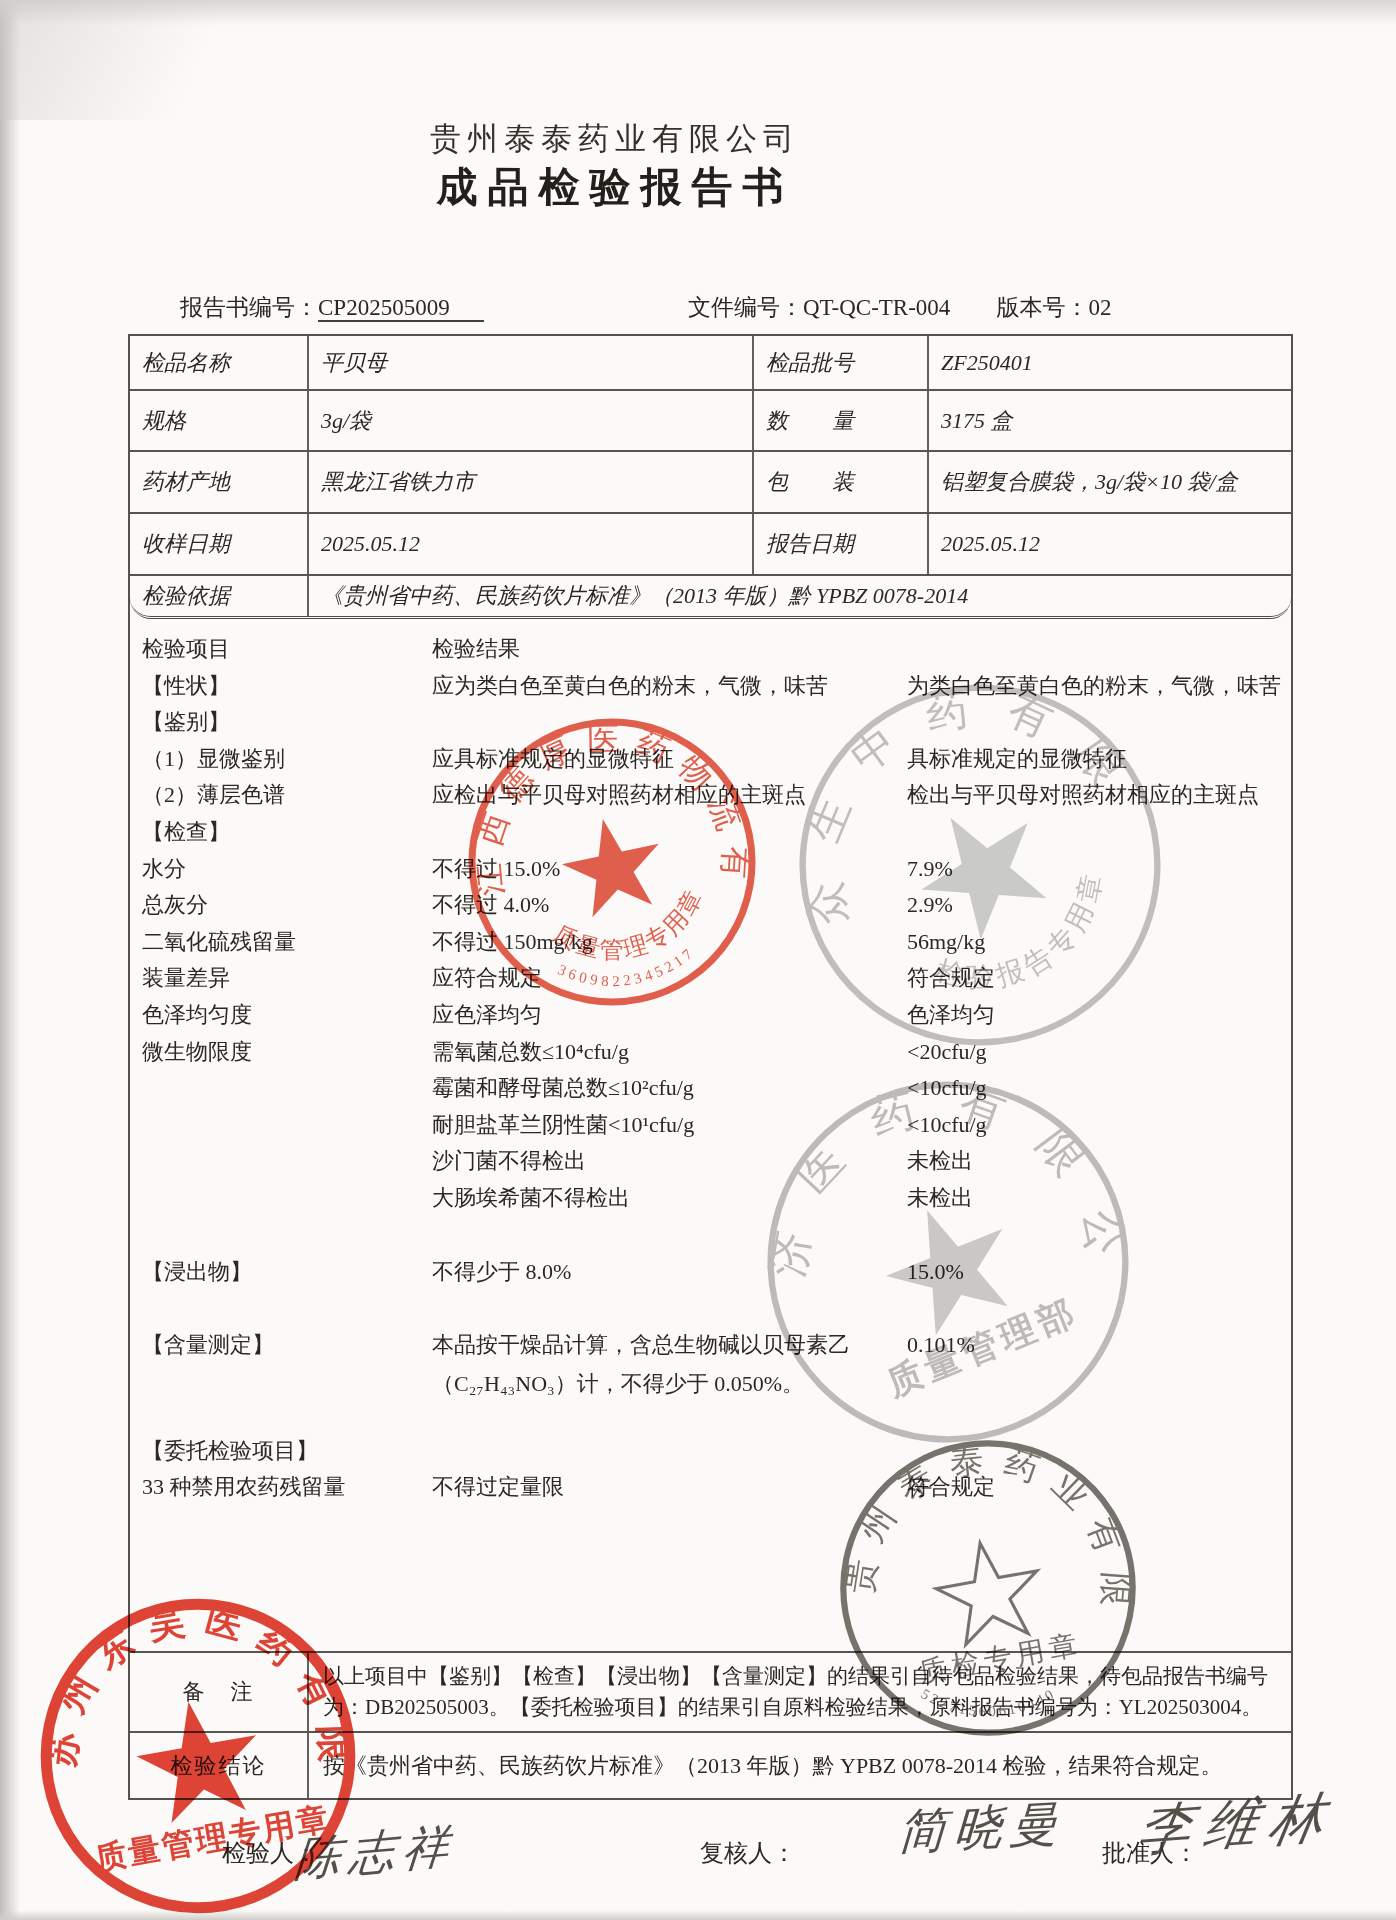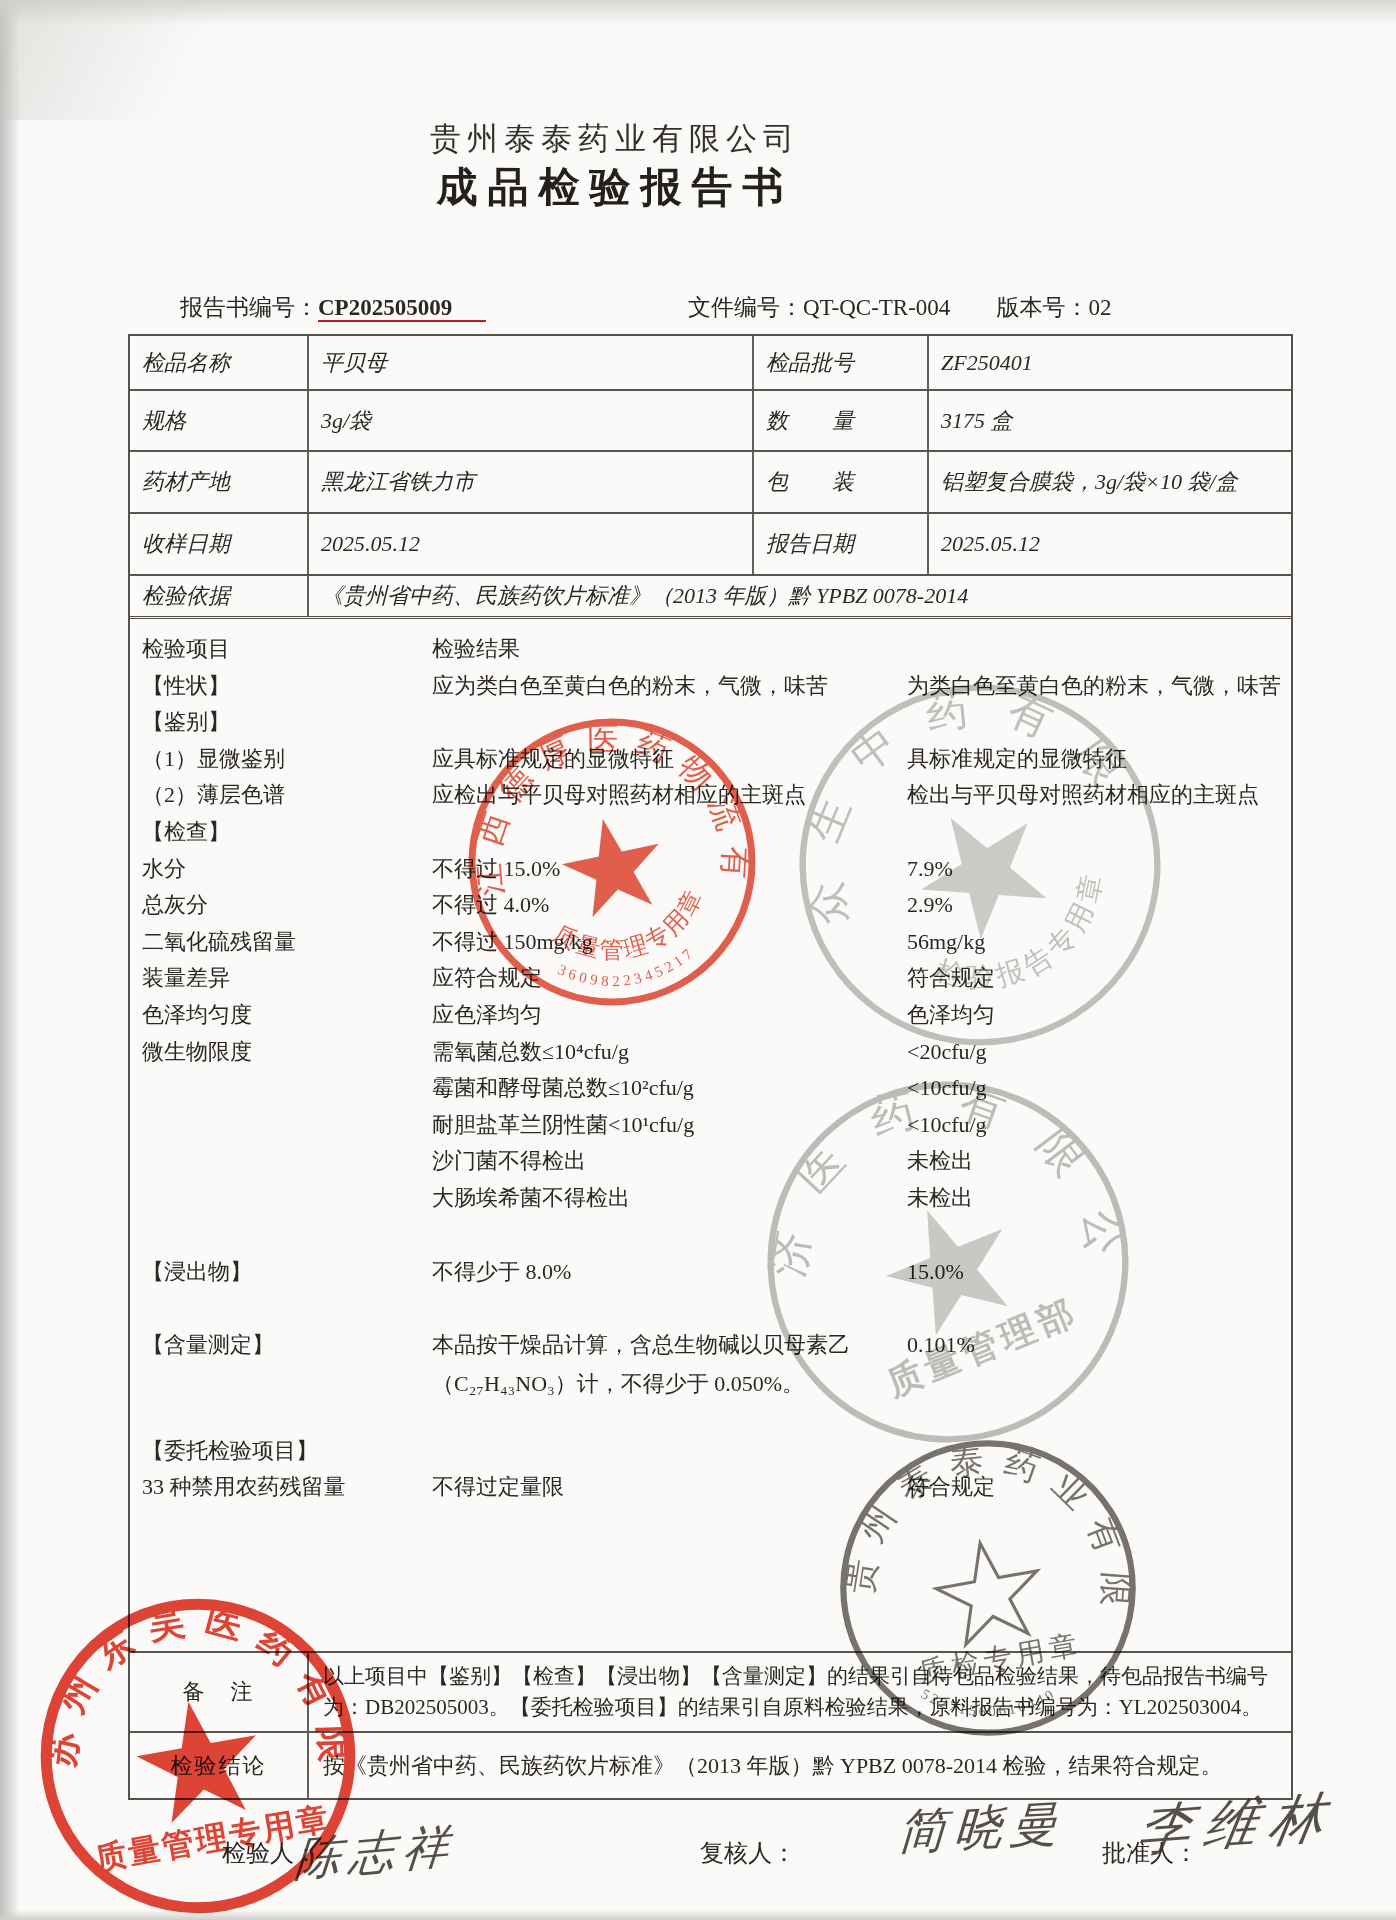--- a/index.html
+++ b/index.html
@@ -19,28 +19,28 @@
   .edge-bottom{position:absolute;left:0;bottom:0;width:1396px;height:10px;
     background:linear-gradient(0deg,#cfcecb,rgba(250,250,248,0));}
 
   .center-line{position:absolute;left:0;width:1230px;text-align:center;white-space:nowrap;}
   .company-head{top:118px;font-size:31px;letter-spacing:6px;color:#34312b;}
   .doc-title{top:160px;font-size:41px;font-weight:bold;letter-spacing:10px;color:#23201b;}
 
   .meta{position:absolute;top:292px;height:32px;line-height:32px;font-size:23px;white-space:nowrap;}
   .meta-left{left:180px;}
   .meta-right{left:688px;}
-  .u{border-bottom:2px solid #b91c1c;padding-right:34px;font-weight:bold;}
+  .u{border-bottom:2px solid #404040;padding-right:34px;}
   .vgap{display:inline-block;width:46px;}
 
   .frame{position:absolute;left:128px;top:334px;width:1165px;height:1466px;
     border:2px solid rgba(47,44,38,.82);box-sizing:border-box;font-size:22px;}
   .grid4{display:grid;grid-template-columns:177px 445px 175px 1fr;
     border-bottom:2px solid rgba(47,44,38,.8);}
-  .grid2{display:grid;grid-template-columns:177px 1fr;border-bottom:3px double rgba(47,44,38,.85);}
+  .grid2{display:grid;grid-template-columns:177px 1fr;border-bottom:3px double rgba(47,44,38,.85);border-radius:21px;}
   .cell{padding:0 12px;display:flex;align-items:center;white-space:nowrap;overflow:hidden;font-style:italic;}
   .cell.bl{border-left:2px solid rgba(47,44,38,.75);}
   .h55{height:53px}.h61{height:59px}.h62a{height:60px}.h62b{height:60px}.h42{height:40px}
 
   .insp{height:1032px;box-sizing:border-box;padding-top:12px;position:relative;}
   .irow{display:flex;height:36.6px;line-height:36.6px;white-space:nowrap;}
   .irow .c1{width:290px;padding-left:12px;flex:none;}
   .irow .c2{width:475px;flex:none;}
   .irow .c3{flex:1;}
   .gap{margin-top:37px;}

